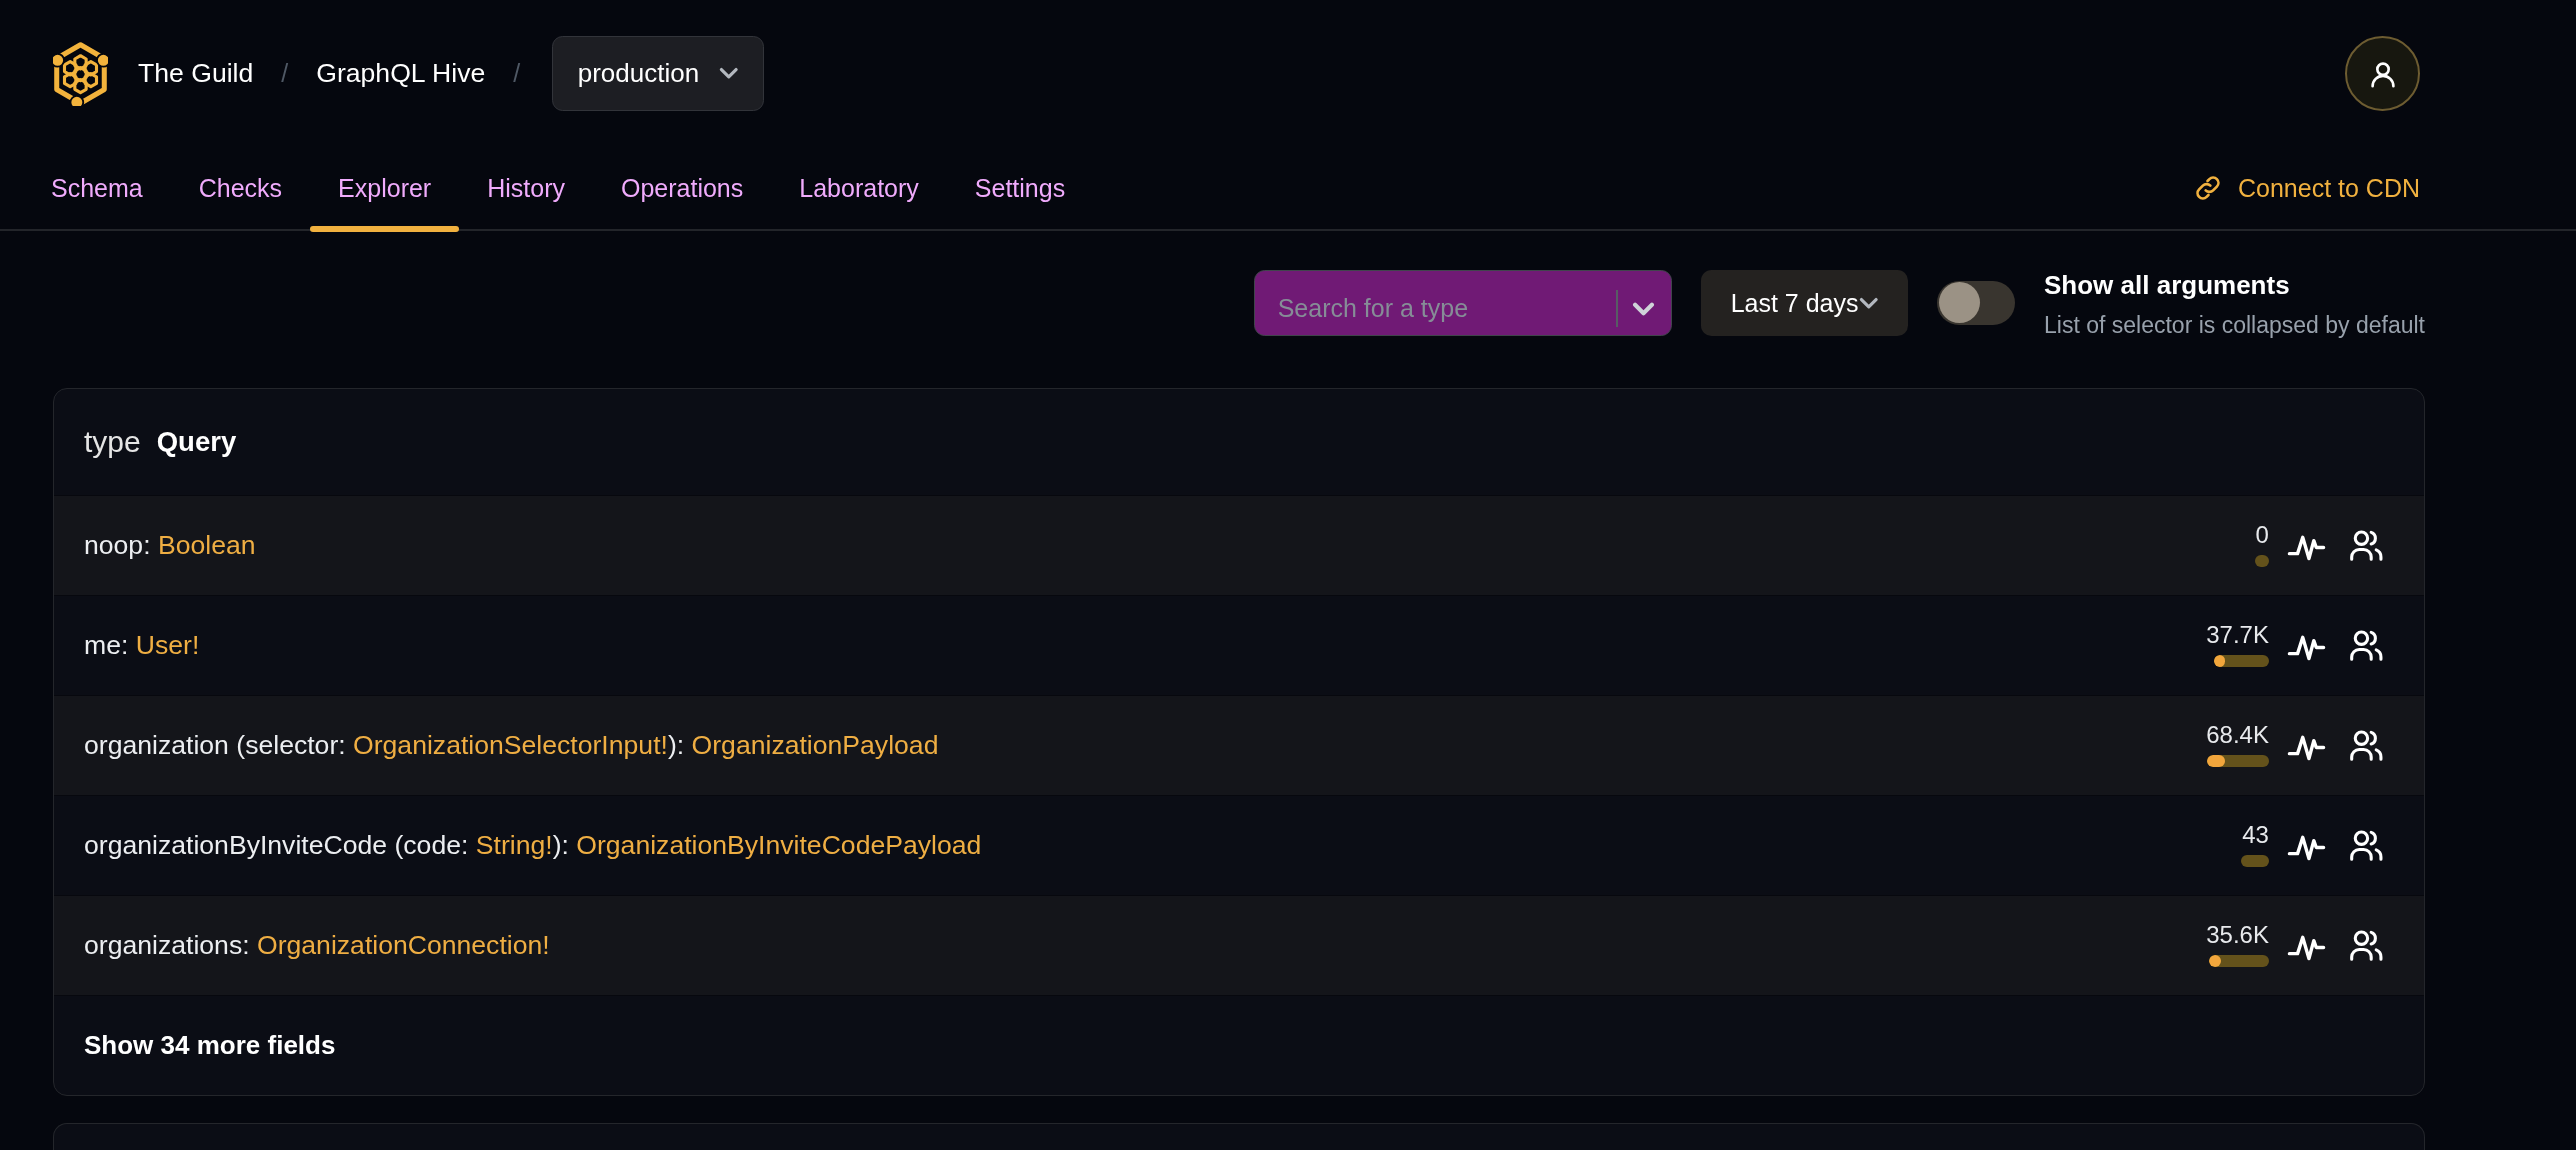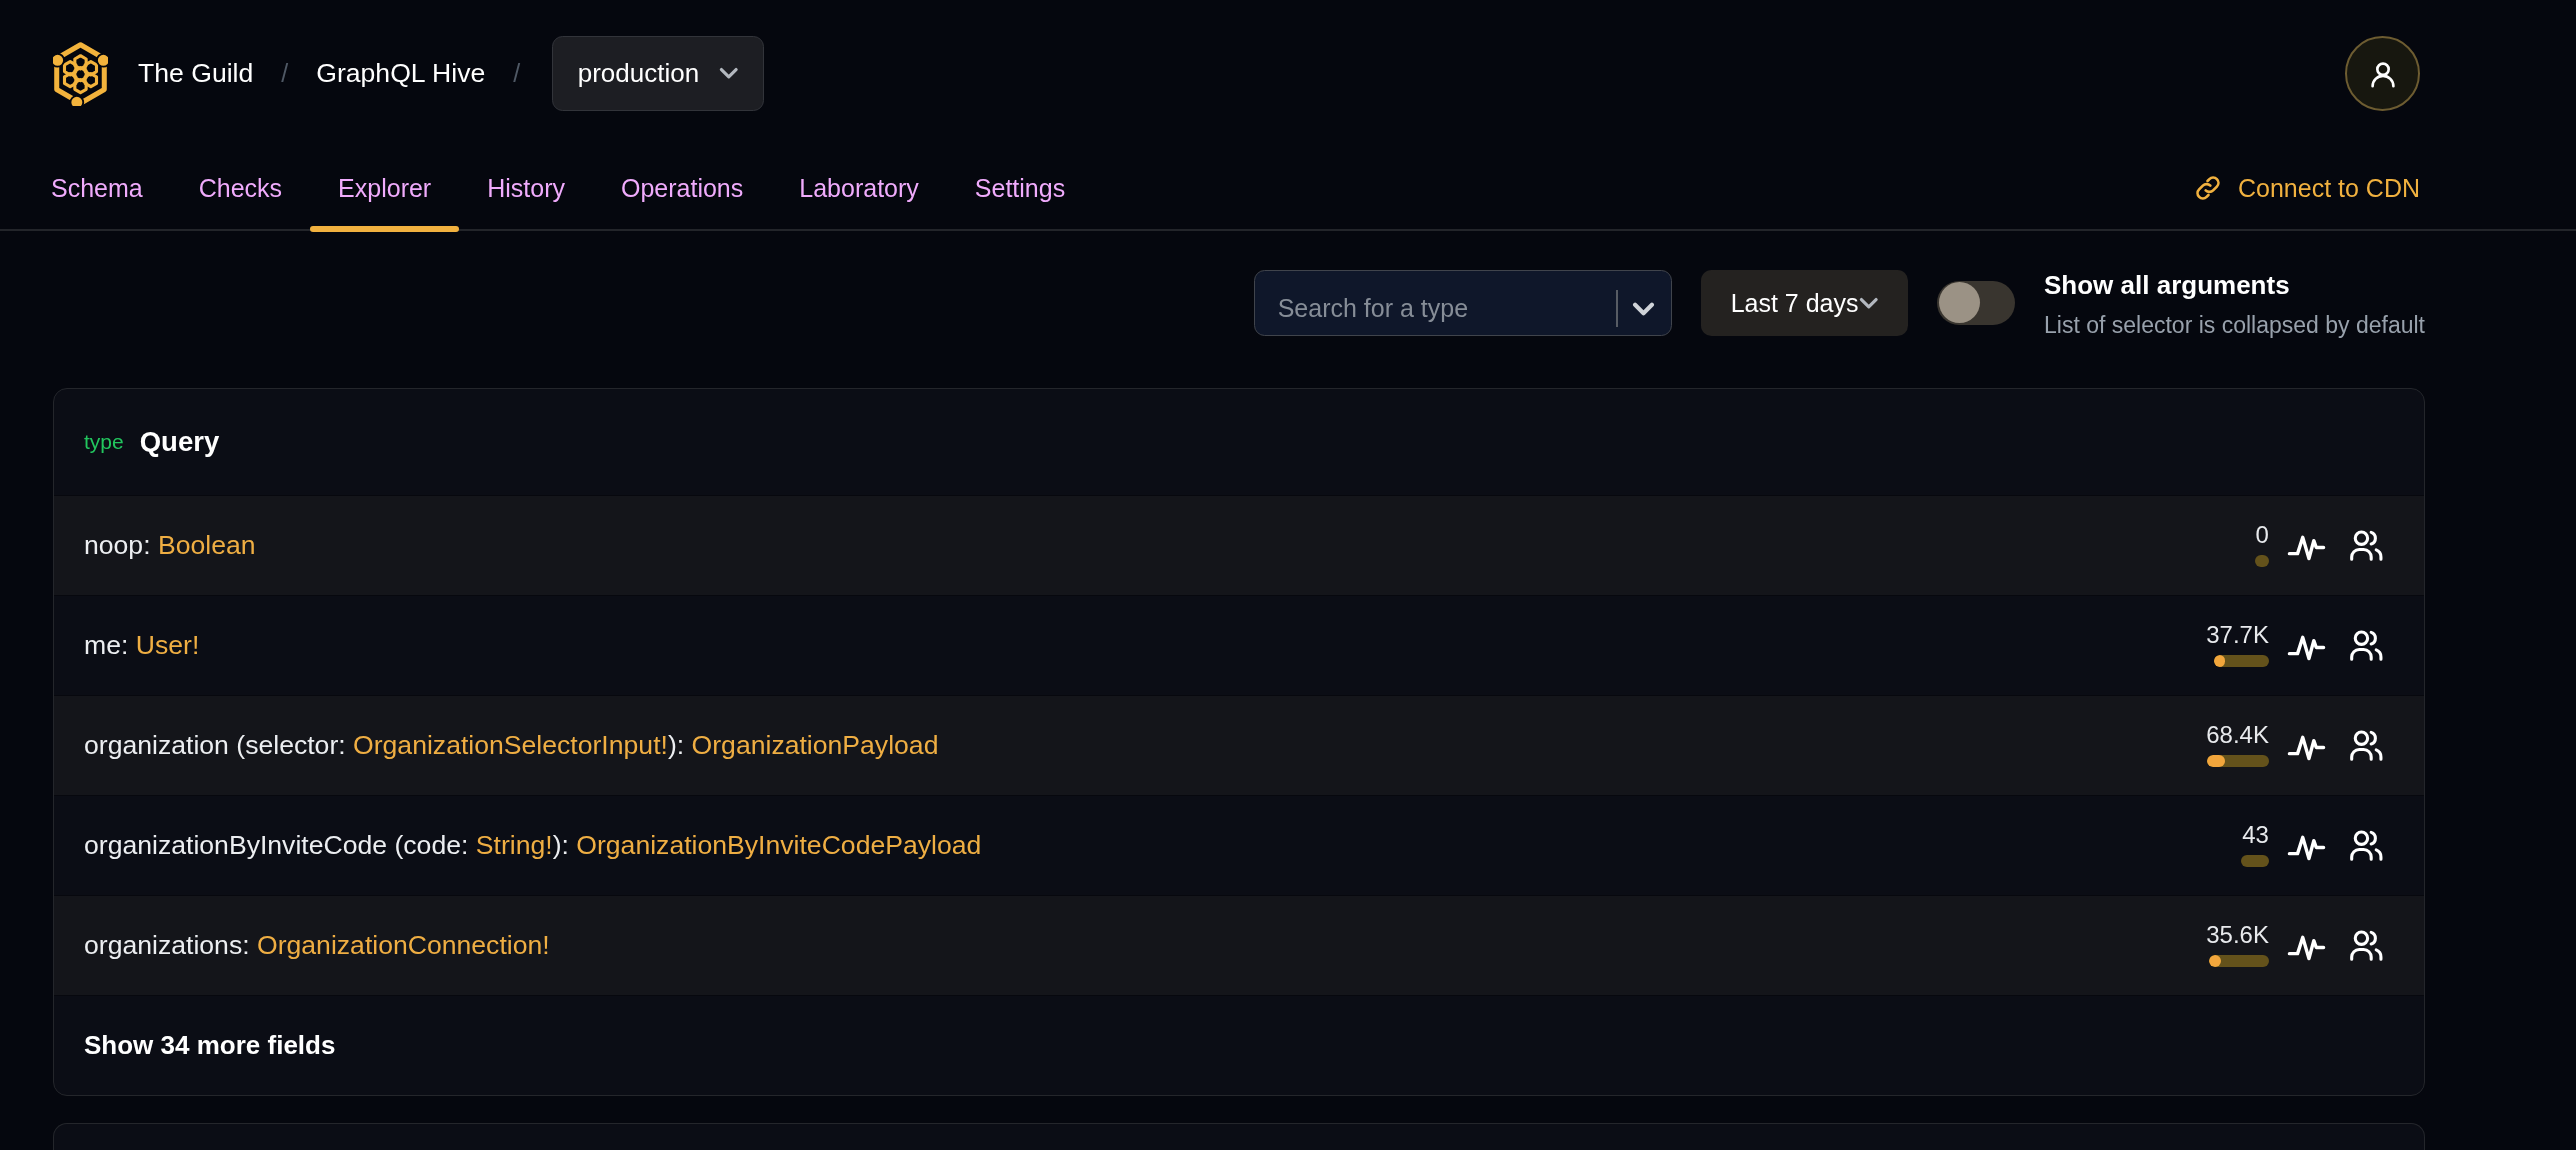--- a/index.html
+++ b/index.html
@@ -29,39 +29,39 @@
   .tab.active::after{content:"";position:absolute;left:0;right:0;bottom:-2.7px;height:6.2px;
     border-radius:3.5px;background:#f1b13f;}
   .cdn{margin-left:auto;display:flex;align-items:center;gap:16px;color:#f1b13f;
     font-size:25px;cursor:pointer;}
   
   .controls{display:flex;align-items:flex-start;padding:39px 151px 0 51px;}
   .pagehead .title{font-size:32px;font-weight:700;color:#ffffff;line-height:1.1;}
   .pagehead .subtitle{font-size:25px;color:#98a1ac;margin-top:14px;}
   .ctl-group{margin-left:auto;display:flex;align-items:flex-start;gap:29px;}
   .searchbox{display:flex;align-items:center;width:418px;height:66px;box-sizing:border-box;
-    background:#0f172a;border:1.8px solid #40444c;border-radius:10.6px;padding:11px 16px 0 21px;}
+    background:#701a75;border:1.8px solid #40444c;border-radius:10.6px;padding:11px 16px 0 21px;}
   .searchbox input{flex:1;background:transparent;border:none;outline:none;
     font-size:25px;color:#e8eaed;font-family:inherit;min-width:0;}
   .searchbox input::placeholder{color:#868d97;}
   .searchbox .vdiv{width:1.8px;height:37px;background:#575c64;margin:0 14px 0 5.3px;}
   .period{display:flex;align-items:center;height:66px;padding:0 30px;
     background:#242220;border-radius:10.6px;cursor:pointer;}
   .period .lbl{font-size:25px;color:#ffffff;}
   .switch{margin-top:10.6px;width:78px;height:44px;border-radius:22px;background:#39352f;
     position:relative;cursor:pointer;flex:0 0 auto;}
   .switch .knob{position:absolute;top:1.8px;left:1.8px;width:41px;height:41px;border-radius:50%;background:#9b9285;}
   .toggle-text{max-width:417px;}
   .toggle-text .t1{font-size:26px;font-weight:600;color:#ffffff;}
   .toggle-text .t2{font-size:23px;color:#98a1ac;margin-top:10.6px;}
   
   .card{margin:49px 151px 0 53px;background:#0b0d15;border:1.8px solid #24262b;
     border-radius:14px;overflow:hidden;}
   .card-head{height:106px;display:flex;align-items:center;gap:16px;padding:0 30px;}
-  .kind{font-size:21px;color:#22c55e;}
+  .kind{font-size:30px;color:#e5e5e5;}
   .type-name{font-size:27.5px;font-weight:700;color:#ffffff;}
   .frow{height:99px;display:flex;align-items:center;padding:0 39px 0 30px;
     border-top:1.8px solid #07080e;cursor:pointer;}
   .frow.alt{background:#14151a;}
   .sig{font-size:26.6px;white-space:nowrap;overflow:hidden;}
   .sig .plain{color:#eceef1;}
   .sig .type{color:#efae43;cursor:pointer;}
   .stats{margin-left:auto;display:flex;flex-direction:column;align-items:flex-end;min-width:115px;}
   .count{font-size:24px;color:#e8eaed;line-height:1;}
   .bar{height:11.5px;border-radius:6.2px;background:#64521b;margin-top:8px;position:relative;overflow:hidden;}

